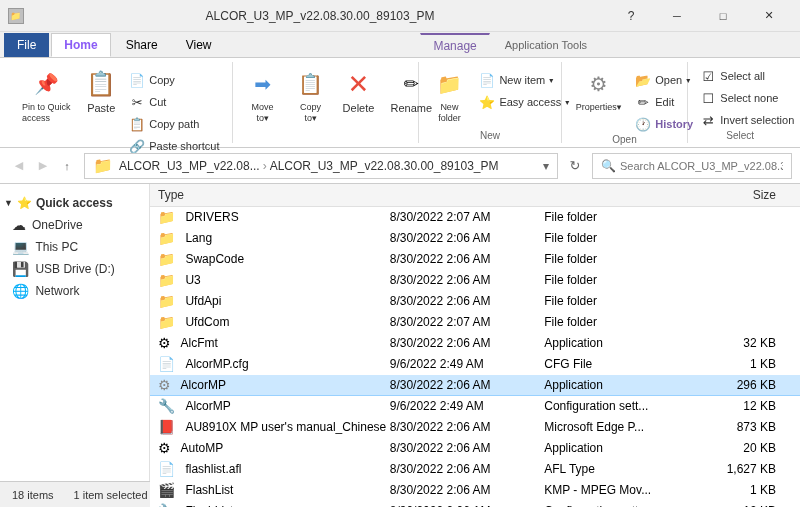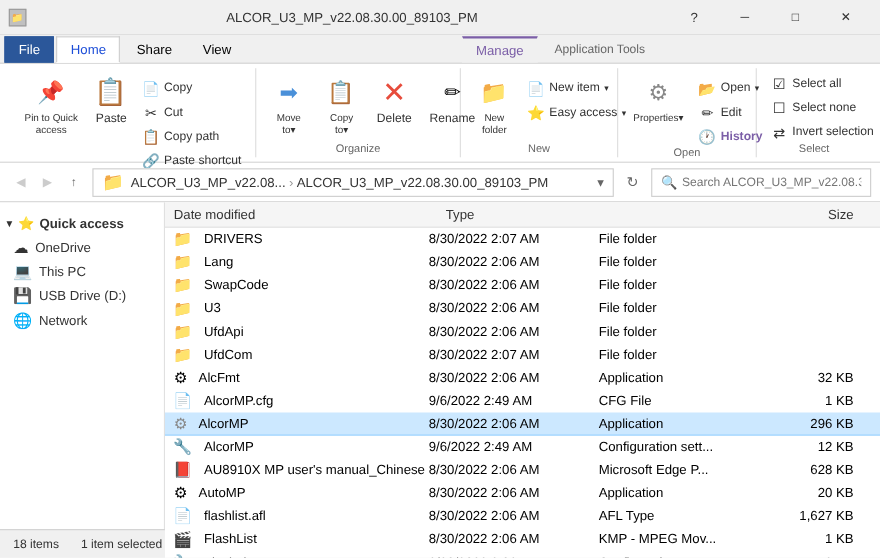--- a/index.html
+++ b/index.html
@@ -66,22 +66,22 @@
       cursor: pointer;
       border: 1px solid transparent;
       margin-right: 2px;
       height: 24px;
       display: flex; align-items: center;
     }
     .ribbon-tab.active {
       background: white;
       border-color: #ccc;
       border-bottom-color: white;
-      color: #1d4ed8;
-      font-weight: normal;
+      color: #8b5cf6;
+      font-weight: bold;
     }
     .ribbon-tab.file-tab {
       background: #2b579a;
       color: white;
       border-color: #2b579a;
     }
     .ribbon-tab.manage-tab {
       background: #f0f0f0;
       border-top: 2px solid #7b5ea7;
       color: #7b5ea7;
@@ -358,21 +358,21 @@
   </div>
 </div>
 
 <div class="ribbon">
 
   <div class="ribbon-group" style="min-width:170px;">
     <div class="ribbon-group-content" style="flex-direction:row;gap:4px;align-items:flex-start;padding-top:4px;">
 
       <div class="ribbon-btn-large">
         <div class="icon-large" style="color:#e8a000;">📌</div>
-        <div class="btn-label" style="font-size:9px;text-align:center;line-height:1.2;">Pin to Quick
+        <div class="btn-label" style="font-size:9px;line-height:1.2;">Pin to Quick
 access</div>
       </div>
 
       <div class="ribbon-btn-large">
         <div class="icon-large" style="color:#d4956c;font-size:24px;">📋</div>
         <div class="btn-label">Paste</div>
       </div>
 
       <div class="clipboard-col">
         <div class="ribbon-btn-small">
@@ -412,21 +412,20 @@
       <div class="ribbon-btn-large">
         <div class="icon-large" style="color:#e74c3c;font-size:26px;">✕</div>
         <div class="btn-label">Delete</div>
       </div>
 
       <div class="ribbon-btn-large">
         <div class="icon-large" style="font-size:18px;">✏</div>
         <div class="btn-label">Rename</div>
       </div>
     </div>
-    <div class="ribbon-group-label">Organize</div>
   </div>
 
   <div class="ribbon-group" style="min-width:90px;">
     <div class="ribbon-group-content" style="flex-direction:row;gap:4px;align-items:flex-start;padding-top:4px;">
       <div class="ribbon-btn-large">
         <div class="icon-large" style="color:#dcb67a;">📁</div>
         <div class="btn-label" style="font-size:9px;text-align:center;line-height:1.2;">New<br>folder</div>
       </div>
       <div class="clipboard-col">
         <div class="ribbon-btn-small">
@@ -533,21 +532,20 @@
       <span class="s-icon">🌐</span>
       <span>Network</span>
     </div>
   </div>
 
   <div class="file-list-wrapper">
 
     <div class="file-list">
 
       <div class="file-list-header">
-        <div class="col-date">Date modified</div>
         <div class="col-type">Type</div>
         <div class="col-size">Size</div>
       </div>
 
       <div id="file-rows-container">
           <div class="file-row">
     <div class="col-name">
       <span class="file-icon"><span style="color:#dcb67a;font-size:14px;">📁</span></span>
       <span>DRIVERS</span>
     </div>
@@ -636,21 +634,21 @@
     <div class="col-type">Configuration sett...</div>
     <div class="col-size">12 KB</div>
   </div>
           <div class="file-row">
     <div class="col-name">
       <span class="file-icon"><span style="font-size:14px;color:#e74c3c;">📕</span></span>
       <span>AU8910X MP user's manual_Chinese</span>
     </div>
     <div class="col-date">8/30/2022 2:06 AM</div>
     <div class="col-type">Microsoft Edge P...</div>
-    <div class="col-size">628 KB</div>
+    <div class="col-size">873 KB</div>
   </div>
           <div class="file-row">
     <div class="col-name">
       <span class="file-icon"><span style="font-size:14px;">⚙</span></span>
       <span>AutoMP</span>
     </div>
     <div class="col-date">8/30/2022 2:06 AM</div>
     <div class="col-type">Application</div>
     <div class="col-size">20 KB</div>
   </div>

